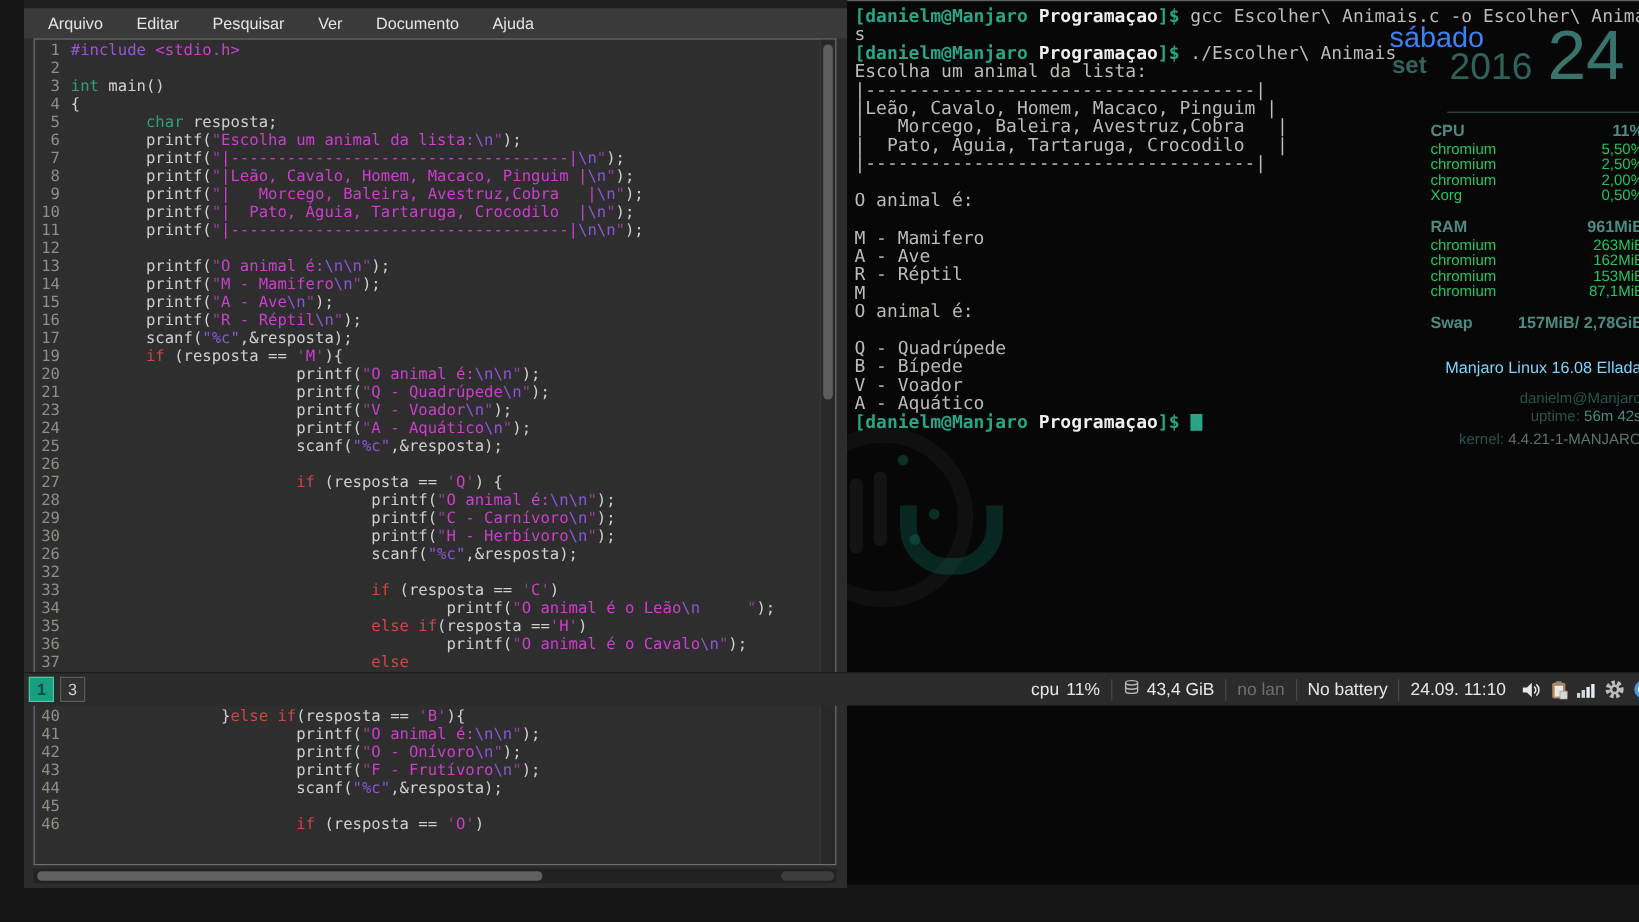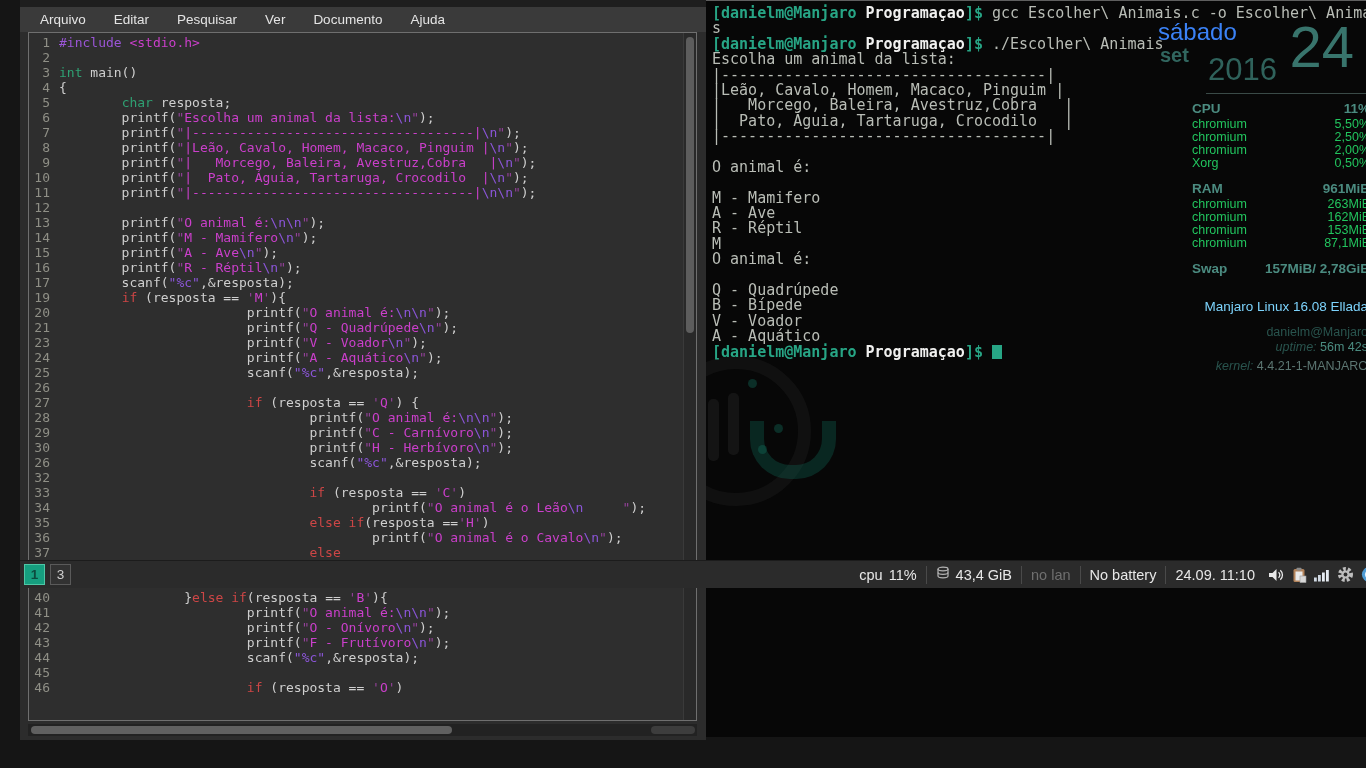--- a/index.html
+++ b/index.html
@@ -53,33 +53,33 @@
   .wp-omega { position:absolute; left:44px; top:420px; width:86px; height:58px;
               border:14px solid rgba(18,110,92,0.32); border-top:none;
               border-radius:0 0 40px 40px; }
   .wp-dot { position:absolute; width:9px; height:9px; border-radius:50%; background:rgba(18,110,92,0.38); }
 
   
   .conky { position:absolute; left:1128px; top:18px; width:222px; color:#3c7269; }
   .c-date { position:relative; height:78px; }
   .c-wd   { position:absolute; left:10px; top:0; font-size:24px; color:#3b82f6; }
   .c-set  { position:absolute; left:12px; top:26px; font-size:20px; font-weight:bold; color:#31665f; }
-  .c-year { position:absolute; left:60px; top:34px; font-size:31px; color:#2f625b; }
+  .c-year { position:absolute; left:60px; top:20px; font-size:31px; color:#2f625b; }
   .c-day  { position:absolute; right:16px; top:0px; font-size:58px; line-height:58px; color:#38746c; }
   .c-line { position:absolute; left:58px; right:2px; top:75px; height:1px; background:#3a4a47; }
   .c-stats { margin-top:4px; padding-left:44px; }
   .c-row { display:flex; justify-content:space-between; font-size:12.5px; line-height:13px; }
   .c-strong { font-size:13.5px; font-weight:bold; color:#4b8b80; line-height:18px; }
   .c-dim { color:#22c55e; }
   .c-gap { height:10px; }
   .c-right { text-align:right; padding-right:2px; }
   .c-os { font-size:13.5px; color:#7dd3fc; line-height:17px; }
   .c-user { font-size:12.5px; color:#29544e; line-height:15px; }
   .c-kv { font-size:12.5px; line-height:15px; }
-  .c-kv .lbl { color:#29544e;font-style:italic; }
+  .c-kv .lbl { color:#29544e; }
   .c-kv .val { color:#4b8b80; }
   .c-kv .valg { color:#5c7672; }
 
   
   .taskbar { position:absolute; left:0; bottom:0; width:1366px; height:28px; background:#2b2b2b;
              border-top:1px solid #1c1c1c; display:flex; align-items:center; color:#e8e8e8; font-size:14.5px; }
   .ws-box { display:flex; gap:5px; padding-left:4px; }
   .ws { width:21px; height:21px; display:flex; align-items:center; justify-content:center;
         font-size:13.5px; background:#323232; border:1px solid #5a5a5a; color:#cfcfcf; cursor:pointer; }
   .ws.active { background:#169e7f; border-color:#4ec7a6; color:#0d4a3e; font-weight:bold; }

